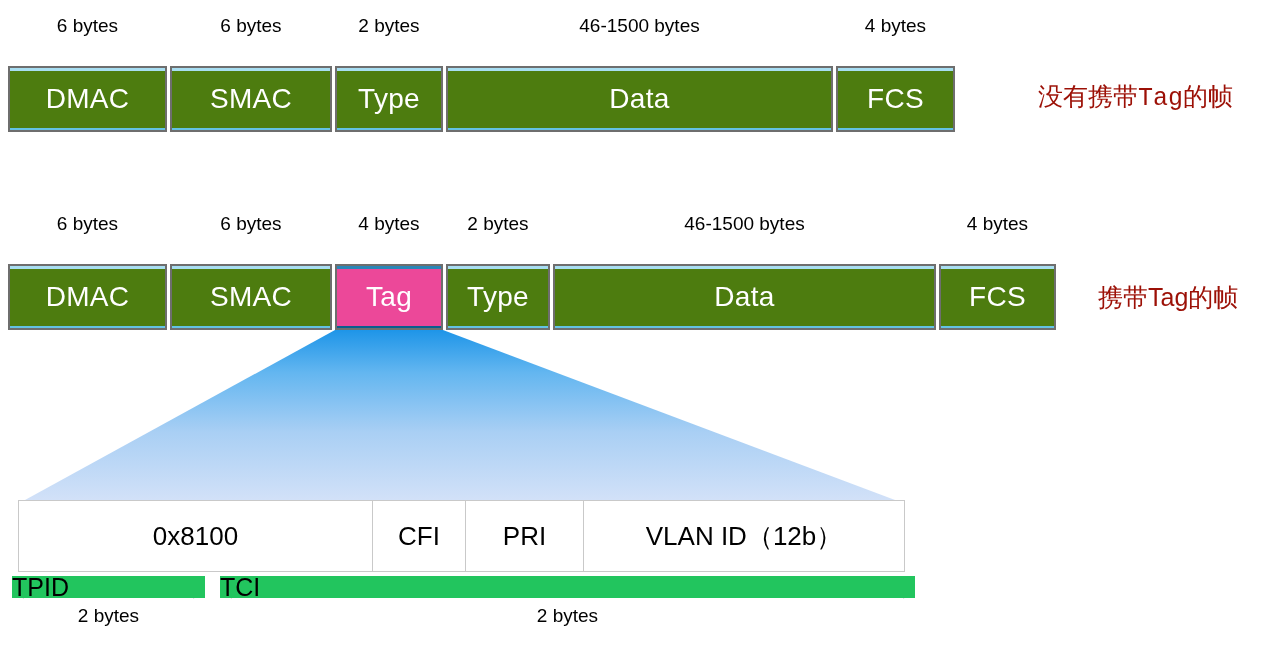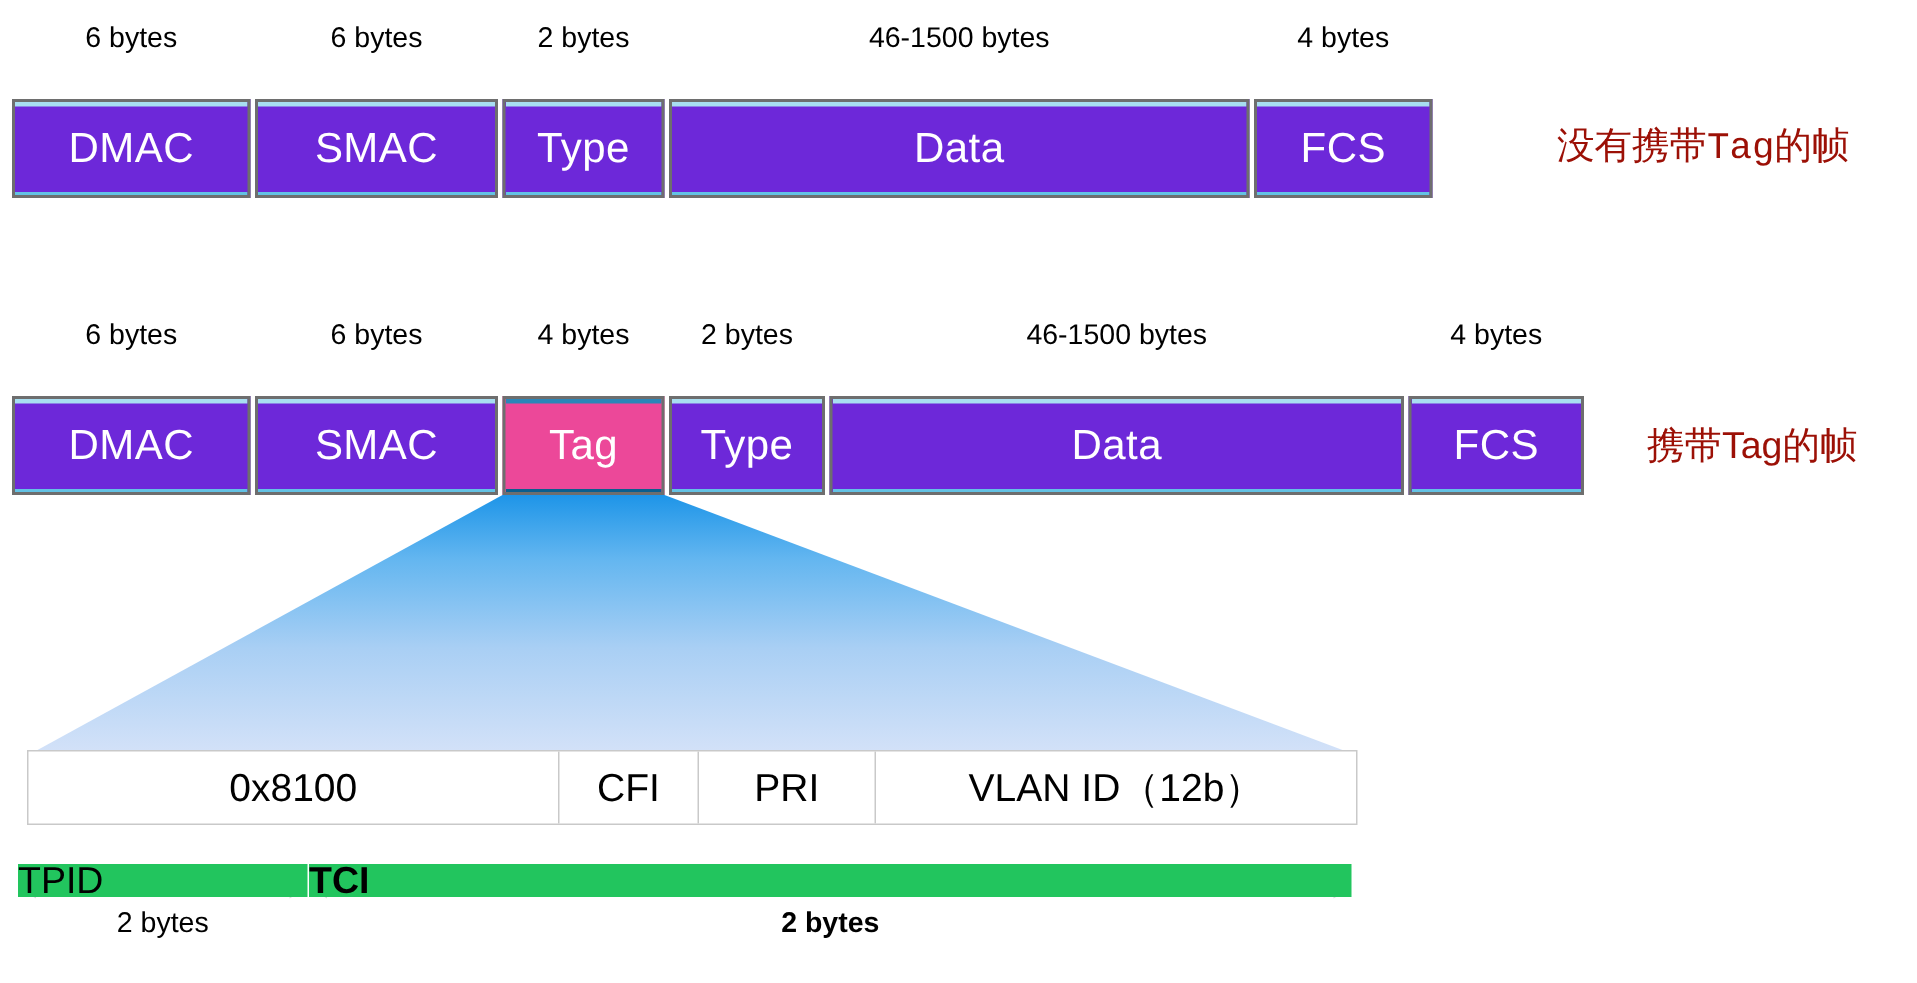--- a/index.html
+++ b/index.html
@@ -12,21 +12,21 @@
 
   
   .cap{
     position:absolute;color:#000;font-size:19px;line-height:19px;
     text-align:center;white-space:nowrap;
   }
 
   
   .field{
     position:absolute;box-sizing:border-box;
-    background:#6d28d9;
+    background:#4d7c0f;
     border:2px solid #6E6E6E;
     box-shadow:inset 0 3px 0 0 #A8DEF1, inset 0 -2px 0 0 #63C2E4;
     display:flex;align-items:center;justify-content:center;
   }
   .field .ftxt{
     color:#ffffff;font-size:28px;line-height:28px;
     letter-spacing:.3px;white-space:nowrap;
   }
   .field.tag{
     background:#ec4899;
@@ -37,21 +37,21 @@
   .note{
     position:absolute;color:#9C1006;font-size:25px;line-height:25px;
     white-space:nowrap;
   }
 
   
   .funnel{position:absolute;left:0;top:330px;width:950px;height:172px;}
 
   
   .detail{
-    position:absolute;left:18px;top:500px;width:887px;height:50px;
+    position:absolute;left:18px;top:500px;width:887px;height:72px;
     box-sizing:border-box;border:1px solid #C9C9C9;background:#fff;
     display:flex;
   }
   .dcell{
     box-sizing:border-box;height:100%;
     display:flex;align-items:center;justify-content:center;
     border-right:1px solid #C9C9C9;
     font-size:26px;line-height:26px;color:#000;white-space:nowrap;
   }
   .dcell:last-child{border-right:none;}
@@ -163,21 +163,21 @@
   <div class="measure" style="left:12px;top:580px;width:193px;">
     <svg width="193" height="24" viewBox="0 0 193 24" style="position:absolute;left:0;top:0;">
       <line x1="8" y1="12" x2="185" y2="12" stroke="#D9D9D9" stroke-width="4"></line>
       <polygon points="0,12 12,5 12,19" fill="#D9D9D9"></polygon>
       <polygon points="193,12 181,5 181,19" fill="#D9D9D9"></polygon>
     </svg>
     <div class="lbl">TPID</div>
     <div class="sub">2 bytes</div>
   </div>
 
-  <div class="measure" style="left:206px;top:580px;width:695px;font-weight:bold;">
+  <div class="measure" style="left:220px;top:580px;width:695px;">
     <svg width="695" height="24" viewBox="0 0 695 24" style="position:absolute;left:0;top:0;">
       <line x1="8" y1="12" x2="687" y2="12" stroke="#D9D9D9" stroke-width="4"></line>
       <polygon points="0,12 12,5 12,19" fill="#D9D9D9"></polygon>
       <polygon points="695,12 683,5 683,19" fill="#D9D9D9"></polygon>
     </svg>
     <div class="lbl">TCI</div>
     <div class="sub">2 bytes</div>
   </div>
 
 </div>

